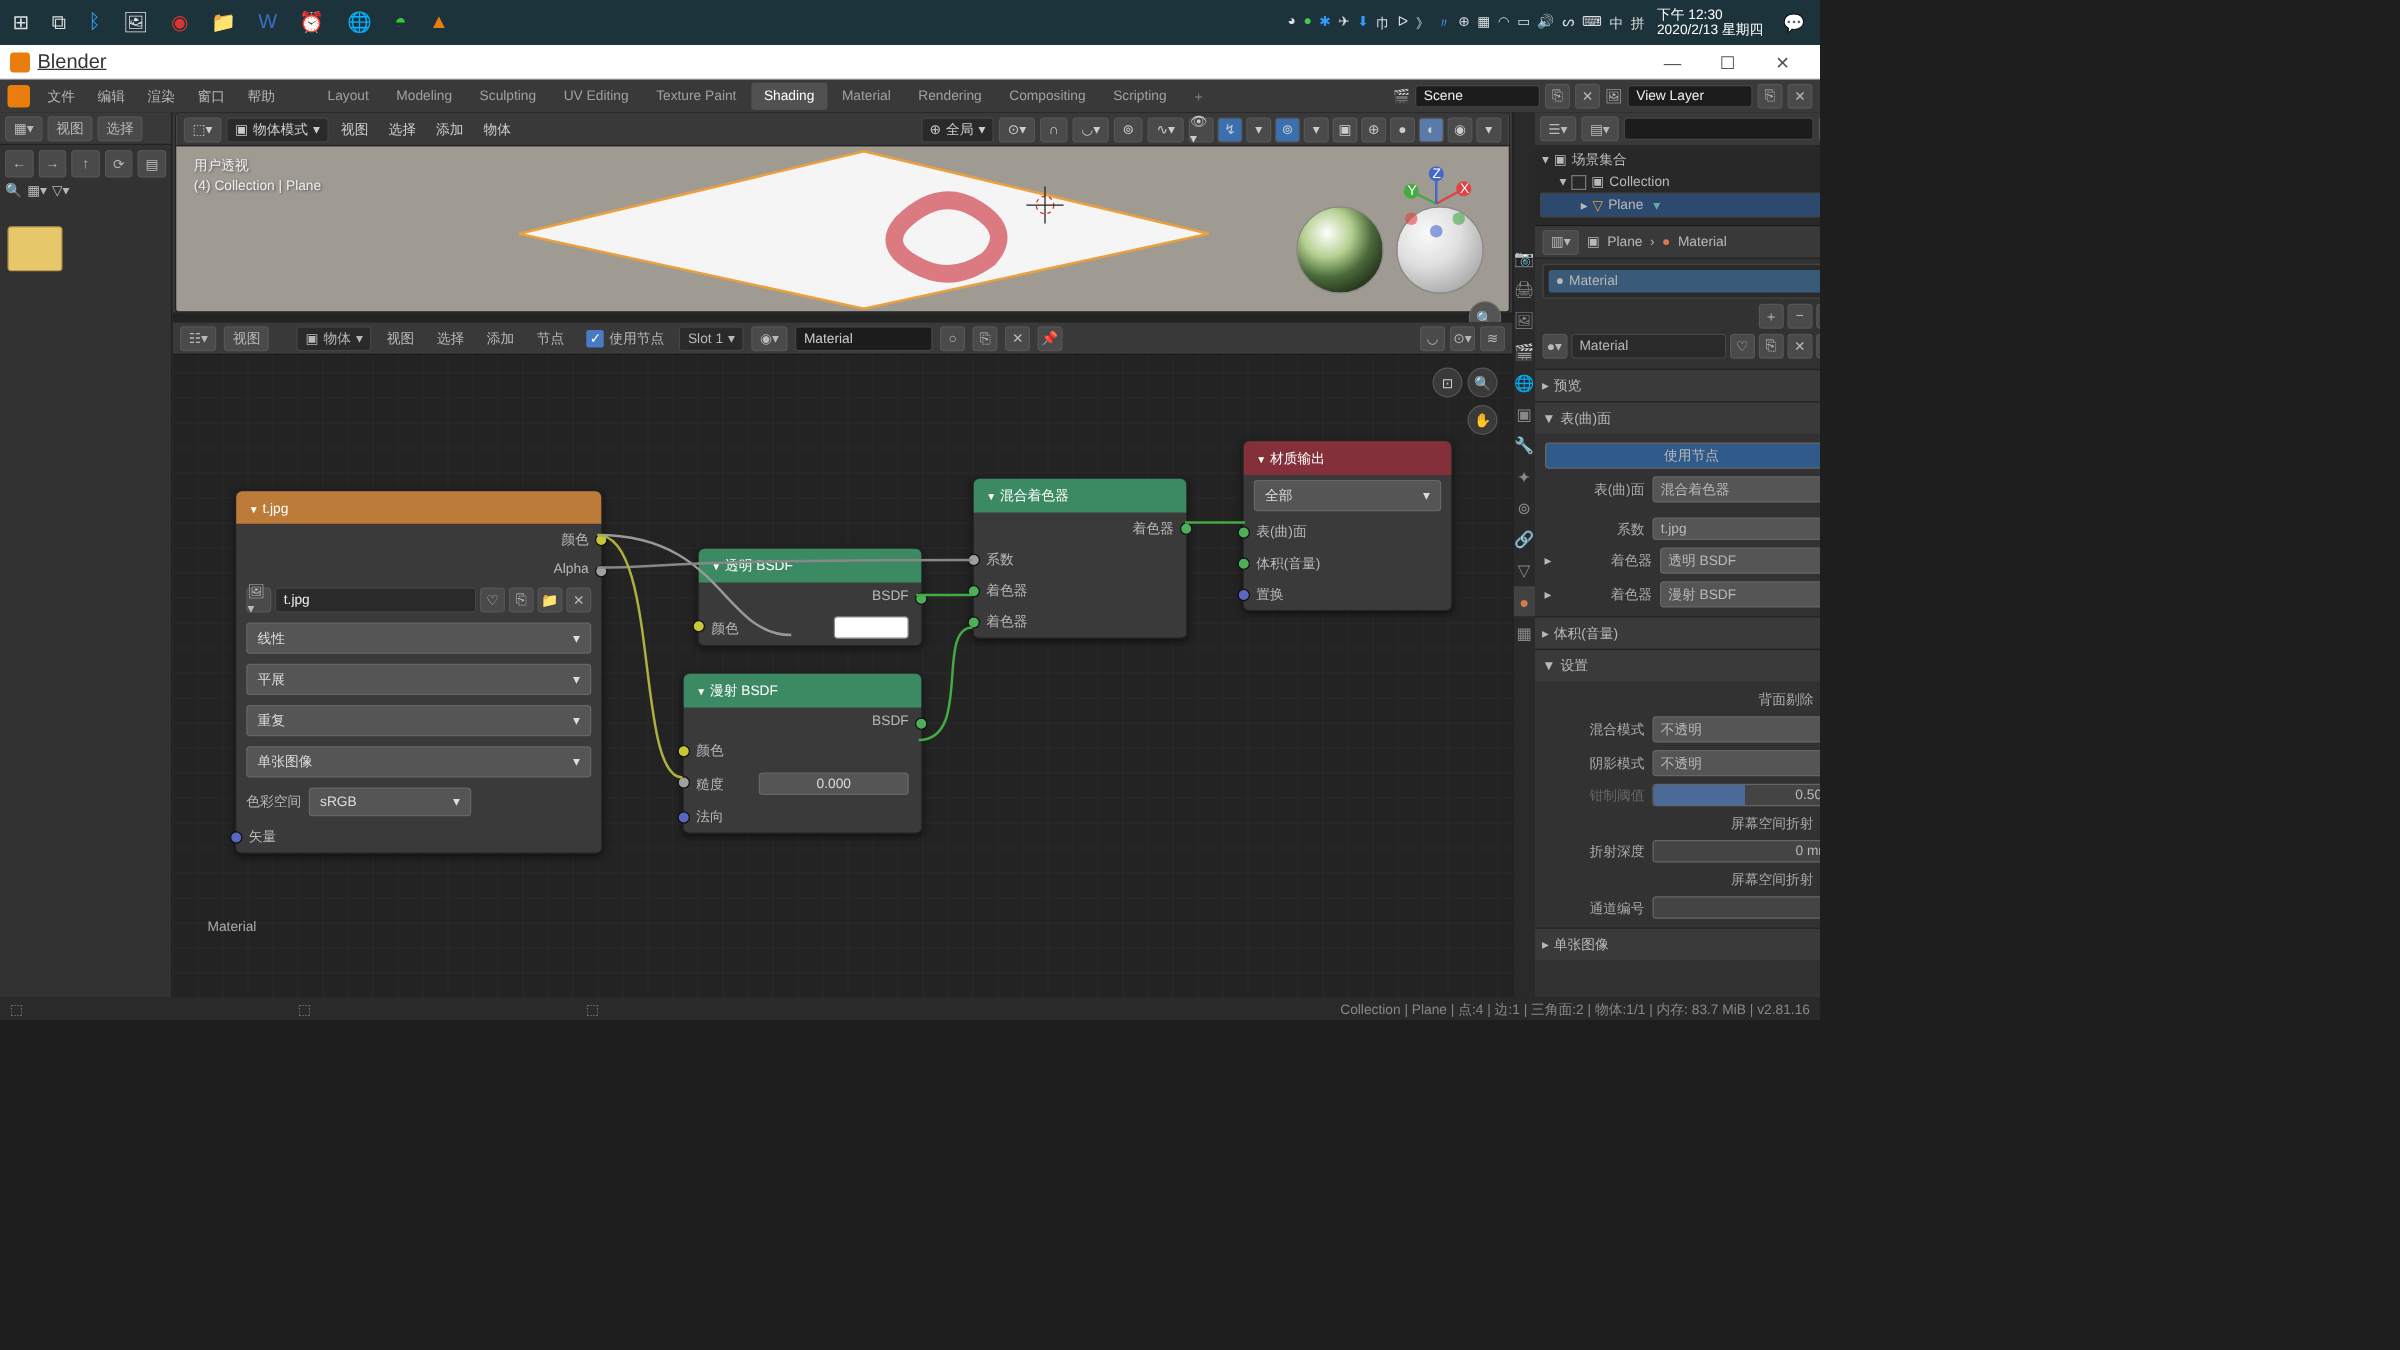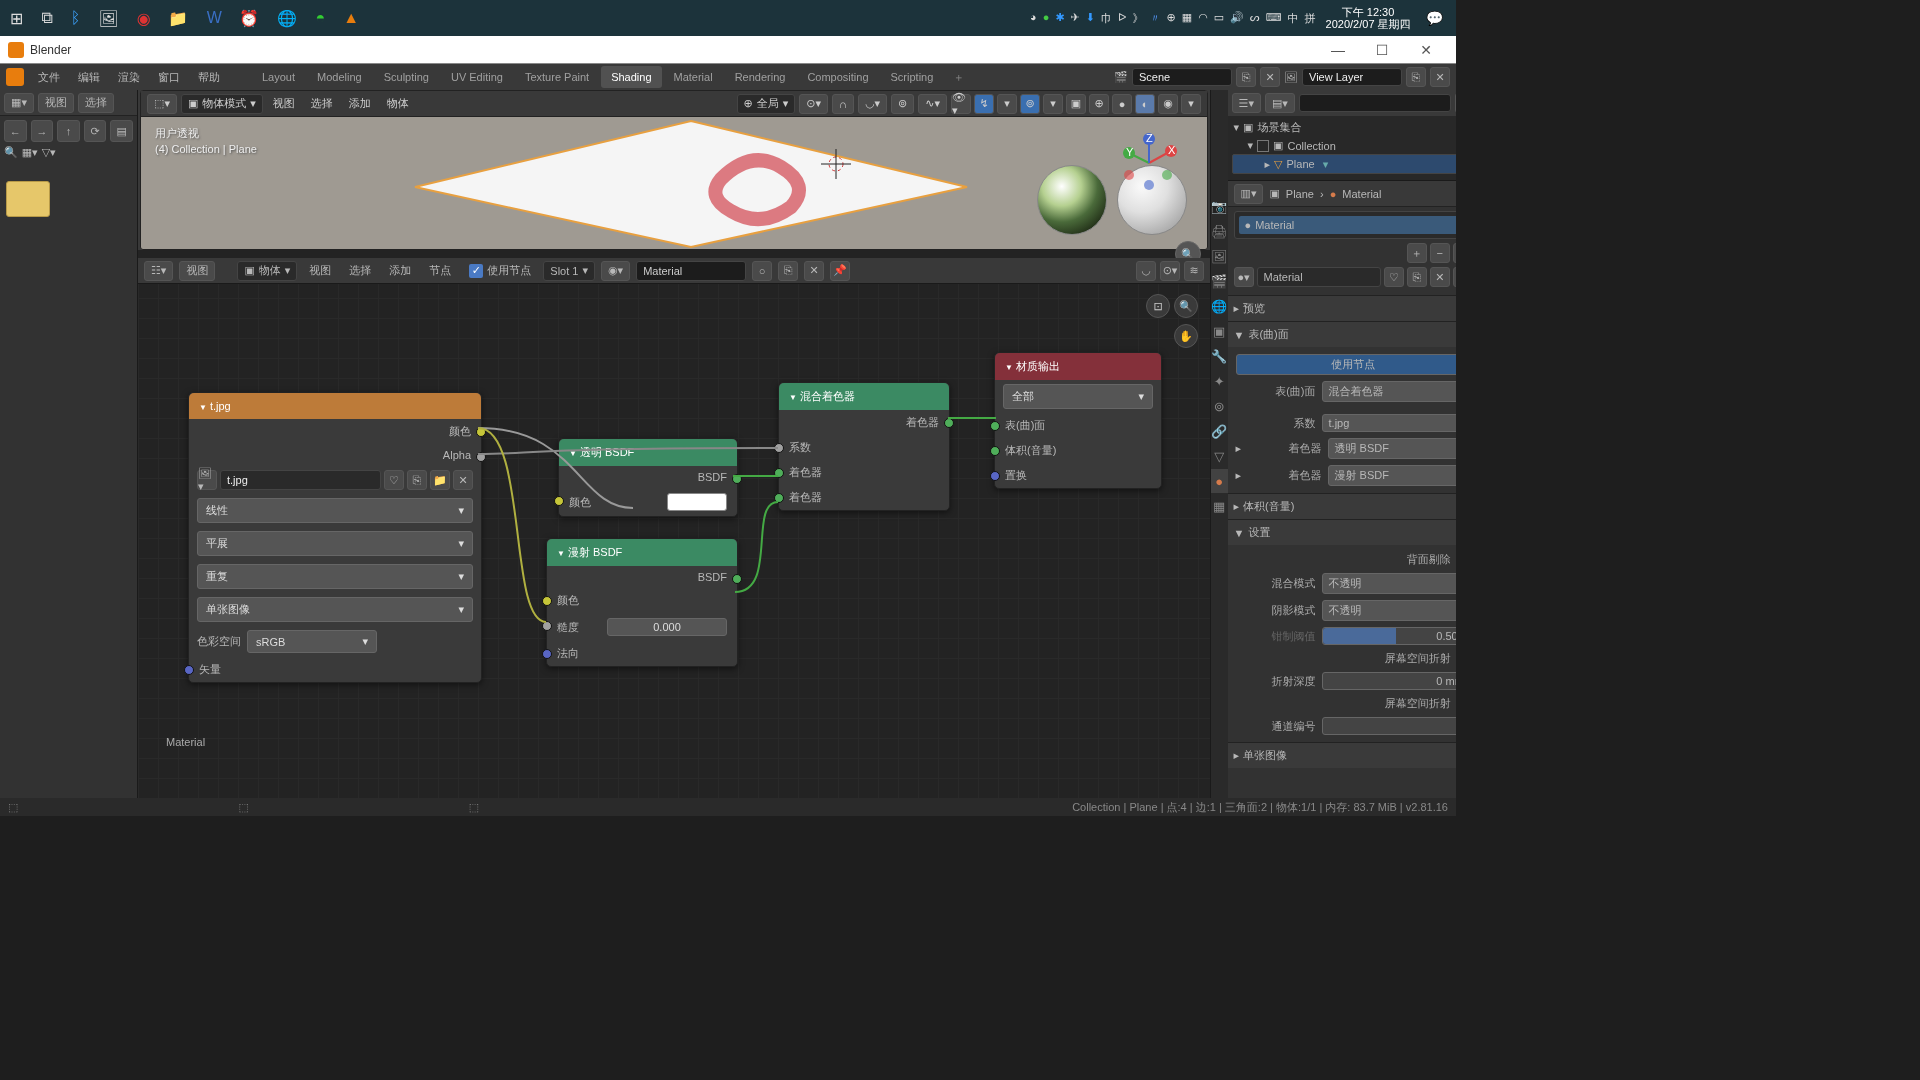--- a/index.html
+++ b/index.html
@@ -4,25 +4,25 @@
 <style>
 * { margin: 0; padding: 0; box-sizing: border-box; font-family: "Microsoft YaHei", sans-serif; font-size: 11px; user-select: none; }
 body { background: #1e1e1e; color: #b8b8b8; width: 1456px; height: 816px; overflow: hidden; position: relative; }
 
 
 .taskbar { height: 36px; background: #1c333b; display: flex; align-items: center; padding: 0 4px; position: relative; color: #fff; }
 .taskbar .icons { display: flex; gap: 18px; align-items: center; margin-left: 6px; }
 .taskbar .icons span { font-size: 16px; color: #ddd; }
 .taskbar .right { position: absolute; right: 6px; top: 0; height:36px; display: flex; align-items: center; gap: 6px; }
 .taskbar .tray { display:flex; gap:6px; font-size:12px; color:#ddd;}
-.taskbar .clock { text-align: center; font-size: 10px; line-height: 12px; color:#fff; padding:0 4px;}
+.taskbar .clock { text-align: left; font-size: 10px; line-height: 12px; color:#fff; padding:0 4px;}
 
 .titlebar { height: 28px; background: #fff; display: flex; align-items: center; padding: 0 8px; color: #333; border-bottom:1px solid #888;}
 .titlebar .logo { width:16px; height:16px; background:#e87d0d; border-radius:3px; margin-right:6px;}
-.titlebar .title { flex:1; font-size:12px;}
+.titlebar .title { flex:1; font-size:16px;text-decoration:underline;}
 .titlebar .wbtn { width: 44px; text-align:center; font-size:14px; color:#555;}
 
 .menubar { height: 26px; background: #393939; display: flex; align-items: center; padding: 0 6px; gap: 2px; color:#b8b8b8;}
 .menubar .mlogo {width:18px;height:18px;background:#e87d0d;border-radius:3px;margin-right:4px;}
 .menubar .mitem { padding: 4px 8px; }
 .menubar .sep { width: 20px;}
 .menubar .tab { padding: 5px 10px; color:#a0a0a0;}
 .menubar .tab.active { background:#515151; color:#fff; border-radius:3px;}
 .menubar .plus{padding:4px 8px;color:#888;}
 .menubar .r { margin-left:auto; display:flex; align-items:center; gap:4px;}
@@ -158,21 +158,21 @@
         <span>◠</span>
         <span>▭</span>
         <span>🔊</span>
         <span>ᔕ</span>
         <span>⌨</span>
       <span>中</span>
       <span>拼</span>
     </div>
     <div class="clock">
       <div>下午 12:30</div>
-        <div>2020/2/07 星期四</div>
+        <div>2020/2/13 星期四</div>
     </div>
     <span style="font-size:14px;padding:0 6px;">💬</span>
   </div>
 </div>
 
 <div class="titlebar">
   <div class="logo"></div>
   <div class="title">Blender</div>
   <div class="wbtn">—</div>
   <div class="wbtn">☐</div>

